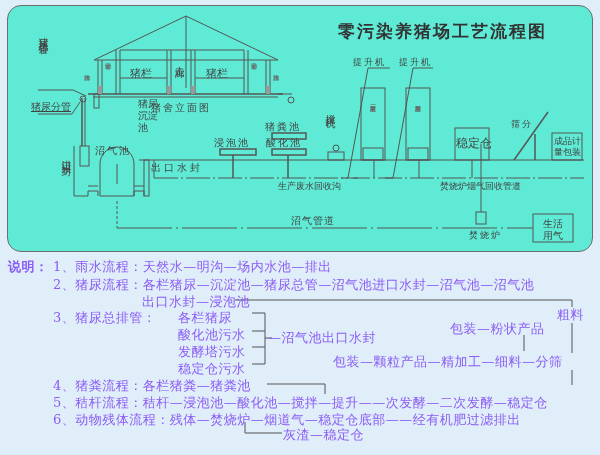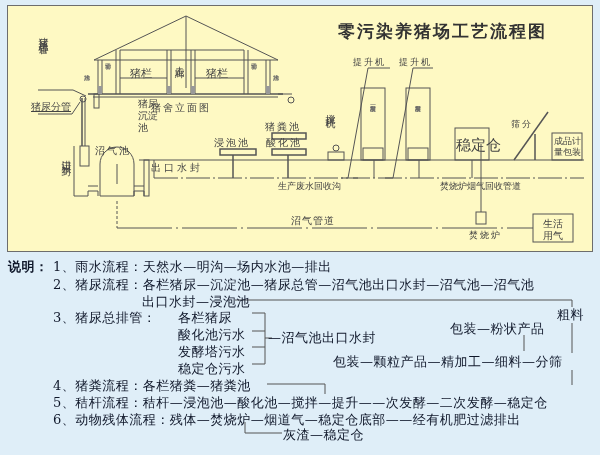--- a/index.html
+++ b/index.html
@@ -5,29 +5,29 @@
   html, body { margin:0; padding:0; }
   body {
     width:600px; height:455px; overflow:hidden;
     background:#dfeef8;
     font-family:"DejaVu Serif","Liberation Serif",serif;
     color:#333;
     position:relative;
   }
   .panel {
     position:absolute; left:7px; top:5px; width:584px; height:245px;
-    background:#fef9c3; border:1.5px solid #6d6d6d; border-radius:0;
+    background:#5eead4; border:1.5px solid #6d6d6d; border-radius:14px;
     overflow:hidden;
   }
   .panel svg { position:absolute; left:0; top:0; }
   .lbl { position:absolute; font-size:10px; color:#444; white-space:nowrap; line-height:1; }
   .vlbl { position:absolute; font-size:10px; color:#444; writing-mode:vertical-rl; letter-spacing:2px; line-height:1; }
   .tiny { position:absolute; font-size:6px; color:#666; writing-mode:vertical-rl; line-height:1; }
   .title { position:absolute; left:330px; top:14px; font-size:17px; font-weight:bold; color:#333; letter-spacing:2px; font-family:"DejaVu Sans","Liberation Sans",sans-serif; }
-  .notes { position:absolute; left:0; top:255px; width:600px; height:200px; font-size:13px; color:#0f172a; }
+  .notes { position:absolute; left:0; top:255px; width:600px; height:200px; font-size:13px; color:#8b5cf6; }
   .notes .t { position:absolute; white-space:nowrap; line-height:1; letter-spacing:0.5px; }
   .notes .b { font-weight:bold; font-family:"DejaVu Sans","Liberation Sans",sans-serif; }
   .notes svg { position:absolute; left:0; top:0; }
 </style>
 </head>
 <body>
 
 <div class="panel">
   <svg width="584" height="245" viewBox="0 0 584 245">
     <g stroke="#555" stroke-width="1" fill="none">
@@ -155,21 +155,21 @@
   <div class="lbl" style="left:206px;top:132px;letter-spacing:2px;">浸泡池</div>
   <div class="lbl" style="left:258px;top:132px;letter-spacing:2px;">酸化池</div>
   <div class="vlbl" style="left:53px;top:146px;">进口水封</div>
   <div class="lbl" style="left:87px;top:140px;letter-spacing:2px;">沼气池</div>
   <div class="lbl" style="left:143px;top:157px;letter-spacing:3px;">出口水封</div>
   <div class="vlbl" style="left:317px;top:100px;">搅拌机</div>
   <div class="lbl" style="left:345px;top:52px;letter-spacing:2px;font-size:9px;">提升机</div>
   <div class="lbl" style="left:391px;top:52px;letter-spacing:2px;font-size:9px;">提升机</div>
   <div class="tiny" style="left:362px;top:95px;">一次发酵塔</div>
   <div class="tiny" style="left:407px;top:95px;">二次发酵塔</div>
-  <div class="lbl" style="left:448px;top:132px;font-size:15px;">稳定仓</div>
+  <div class="lbl" style="left:448px;top:132px;font-size:12px;font-family:Liberation Mono, monospace;">稳定仓</div>
   <div class="lbl" style="left:503px;top:114px;letter-spacing:2px;font-size:9px;">筛分</div>
   <div class="lbl" style="left:546px;top:130px;width:28px;white-space:normal;line-height:11px;font-size:9px;">成品计量包装</div>
   <div class="lbl" style="left:270px;top:176px;font-size:9px;">生产废水回收沟</div>
   <div class="lbl" style="left:432px;top:176px;font-size:9px;">焚烧炉烟气回收管道</div>
   <div class="lbl" style="left:283px;top:210px;letter-spacing:1px;">沼气管道</div>
   <div class="lbl" style="left:461px;top:225px;letter-spacing:2px;font-size:9px;">焚烧炉</div>
   <div class="lbl" style="left:533px;top:212px;width:24px;white-space:normal;line-height:12px;text-align:center;">生活用气</div>
 </div>
 
 <div class="notes">
@@ -200,21 +200,21 @@
     </g>
   </svg>
 
   <div class="t b" style="left:8px;top:5px;">说明：</div>
 
   <div class="t" style="left:53px;top:5px;">
     <span>1、</span><span>雨水流程：</span><span>天然水—明沟—场内水池—排出</span>
   </div>
 
   <div class="t" style="left:53px;top:23px;">
-    <span>2、</span><span>猪尿流程：</span><span>各栏猪尿—沉淀池—猪尿总管—沼气池出口水封—沼气池—沼气池</span>
+    <span>2、</span><span>猪尿流程：</span><span>各栏猪尿—沉淀池—猪尿总管—沼气池进口水封—沼气池—沼气池</span>
   </div>
   <div class="t" style="left:142px;top:40px;">出口水封—浸泡池</div>
 
   <div class="t" style="left:53px;top:56px;">
     <span>3、</span><span>猪尿总排管：</span>
   </div>
   <div class="t" style="left:178px;top:56px;">各栏猪尿</div>
   <div class="t" style="left:178px;top:73px;">酸化池污水</div>
   <div class="t" style="left:178px;top:90px;">发酵塔污水</div>
   <div class="t" style="left:178px;top:107px;">稳定仓污水</div>

